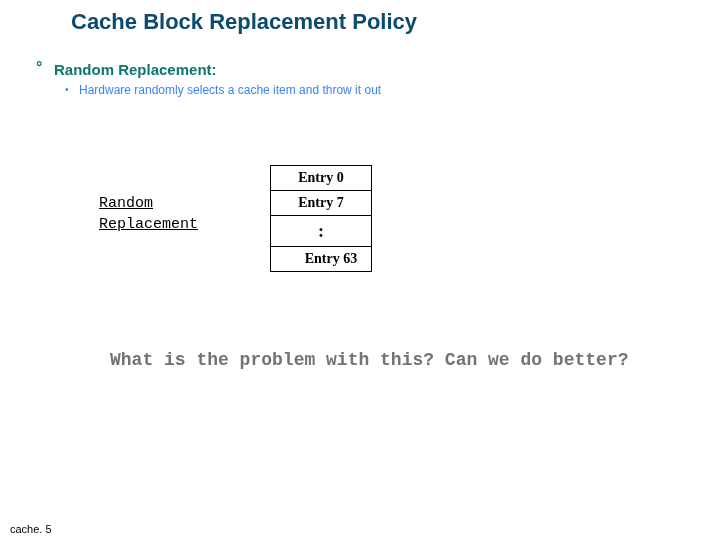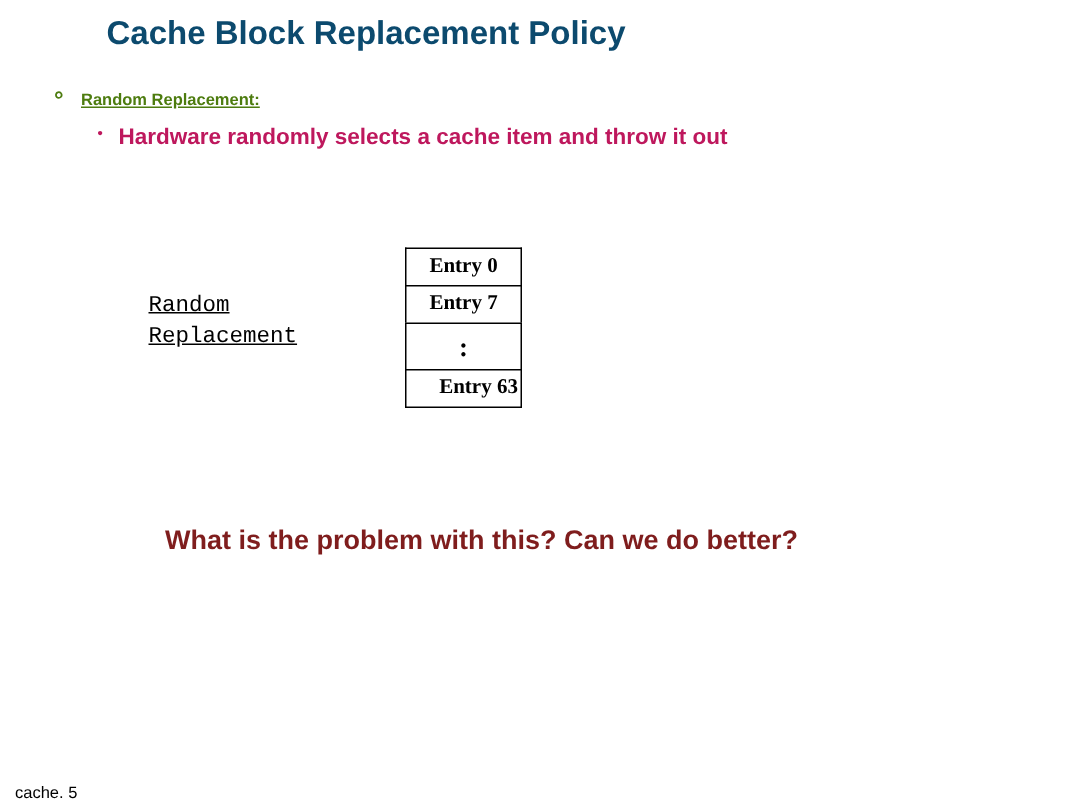--- a/index.html
+++ b/index.html
@@ -20,42 +20,41 @@
       top: 9px;
       left: 71px;
       font-size: 22px;
       font-weight: bold;
       color: #0c4a6e;
     }
     .bullet-main {
       position: absolute;
       top: 61px;
       left: 38px;
-      font-size: 11px;
+      font-size: 15px;
       font-weight: bold;
-      color: #4d7c0f;
-      text-decoration: underline;
+      color: #0f766e;
     }
     .bullet-main::before {
       content: "°";
       position: absolute;
       left: -2px;
       top: -2px;
       font-size: 16px;
     }
     .bullet-main-text {
       margin-left: 16px;
     }
     .bullet-sub {
       position: absolute;
       top: 83px;
       left: 79px;
-      font-size: 15px;
-      font-weight: bold;
-      color: #be185d;
+      font-size: 12px;
+      font-weight: normal;
+      color: #3b82f6;
     }
     .bullet-sub::before {
       content: "•";
       position: absolute;
       left: -14px;
       top: 1px;
       font-size: 10px;
     }
     .diagram-label {
       position: absolute;
@@ -70,21 +69,21 @@
     .diagram-label div:first-child {
       text-decoration: underline;
     }
     .diagram-label div:last-child {
       text-decoration: underline;
     }
     .table-container {
       position: absolute;
       top: 165px;
       left: 270px;
-      width: 78px;
+      width: 102px;
     }
     .cell {
       border: 1.5px solid #000;
       border-bottom: none;
       text-align: center;
       font-family: "Times New Roman", Times, serif;
       font-size: 14px;
       font-weight: bold;
       padding: 4px 0;
       background: #fff;
@@ -95,24 +94,24 @@
     }
     .cell-colon {
       font-size: 18px;
       line-height: 1;
       padding: 6px 0;
     }
     .question {
       position: absolute;
       top: 350px;
       left: 110px;
-      font-family: Liberation Sans, sans-serif;
+      font-family: Liberation Mono, monospace;
       font-size: 18px;
       font-weight: bold;
-      color: #7f1d1d;
+      color: #737373;
     }
     .footer {
       position: absolute;
       bottom: 5px;
       left: 10px;
       font-size: 11px;
       color: #000;
     }
   </style>
 </head>

